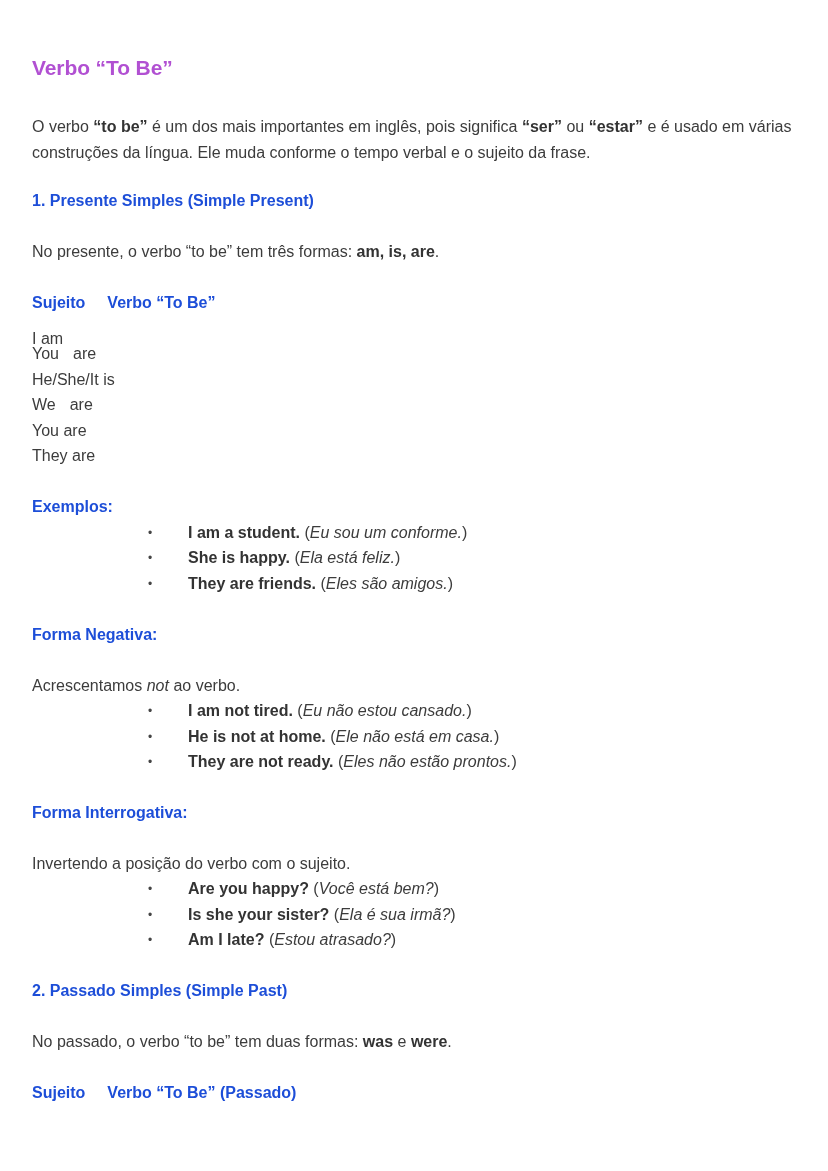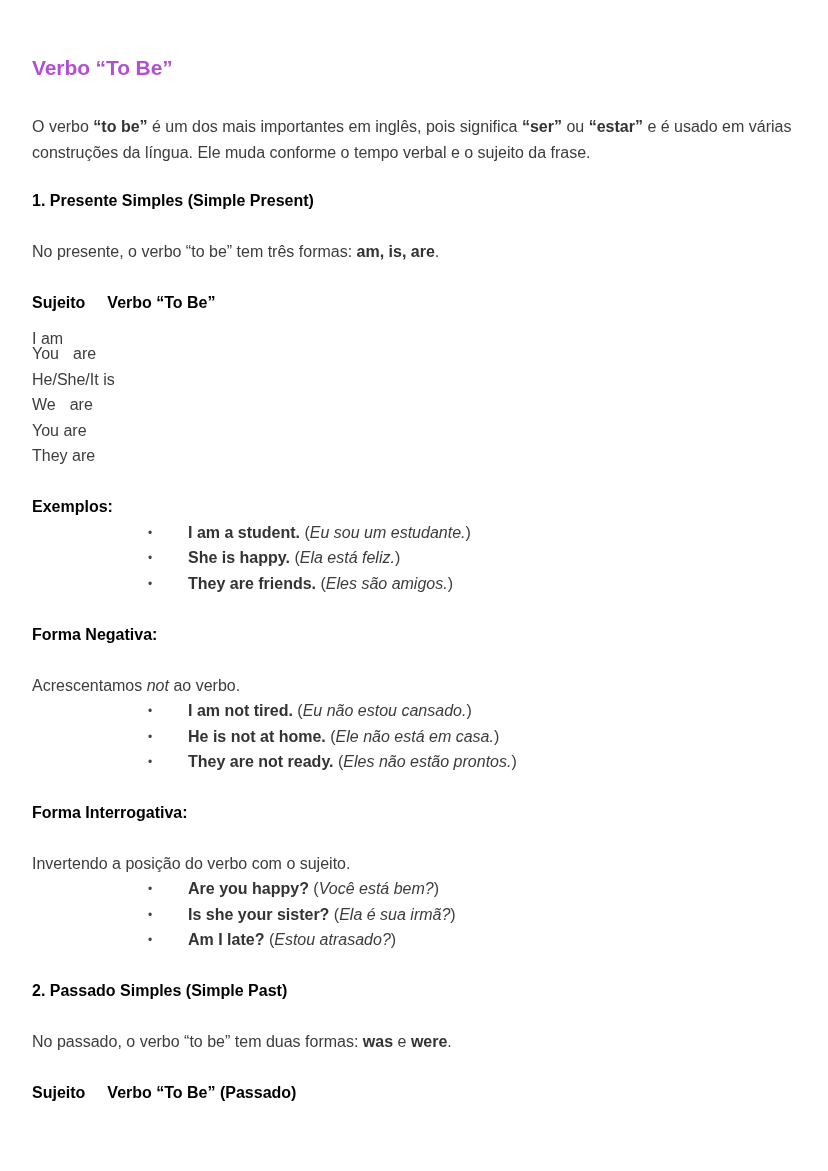--- a/index.html
+++ b/index.html
@@ -17,21 +17,21 @@
   }
   .line {
     position: absolute; left: 32px; white-space: nowrap; line-height: 20px;
   }
   .intro {
     position: absolute; left: 32px; top: 114px; width: 770px;
     line-height: 25.5px; white-space: normal;
   }
   b, .b { font-weight: bold; color: #333; }
   i { font-style: italic; }
-  .h { font-weight: bold; color: #000000; }
+  .h { font-weight: bold; color: #1d4ed8; }
   .bullet-row { position: absolute; left: 32px; white-space: nowrap; line-height: 20px; }
   .bullet-dot { position: absolute; left: 116px; top: 0; font-size: 12px; color: #444; }
   .bullet-text { position: absolute; left: 156px; top: 0; }
 </style>
 </head>
 <body>
 
 <h1 class="title">Verbo “To Be”</h1>
 
 <div class="intro"><span>O verbo </span><b>“to be”</b><span> é um dos mais importantes em inglês, pois significa </span><b>“ser”</b><span> ou </span><b>“estar”</b><span> e é usado em várias construções da língua. Ele muda conforme o tempo verbal e o sujeito da frase.</span></div>
@@ -46,21 +46,21 @@
 <div class="line" style="top:344px"><span>You</span><span style="display:inline-block;width:14px"></span><span>are</span></div>
 <div class="line" style="top:370px"><span>He/She/It</span> <span>is</span></div>
 <div class="line" style="top:395px"><span>We</span><span style="display:inline-block;width:14px"></span><span>are</span></div>
 <div class="line" style="top:421px"><span>You</span> <span>are</span></div>
 <div class="line" style="top:446px"><span>They</span> <span>are</span></div>
 
 <div class="line h" style="top:497px">Exemplos:</div>
 
 <div class="bullet-row" style="top:523px">
   <span class="bullet-dot">•</span>
-  <span class="bullet-text"><b>I am a student.</b><span> (</span><i>Eu sou um estudante.</i><span>)</span></span>
+  <span class="bullet-text"><b>I am a student.</b><span> (</span><i>Eu sou um conforme.</i><span>)</span></span>
 </div>
 <div class="bullet-row" style="top:548px">
   <span class="bullet-dot">•</span>
   <span class="bullet-text"><b>She is happy.</b><span> (</span><i>Ela está feliz.</i><span>)</span></span>
 </div>
 <div class="bullet-row" style="top:574px">
   <span class="bullet-dot">•</span>
   <span class="bullet-text"><b>They are friends.</b><span> (</span><i>Eles são amigos.</i><span>)</span></span>
 </div>
 

